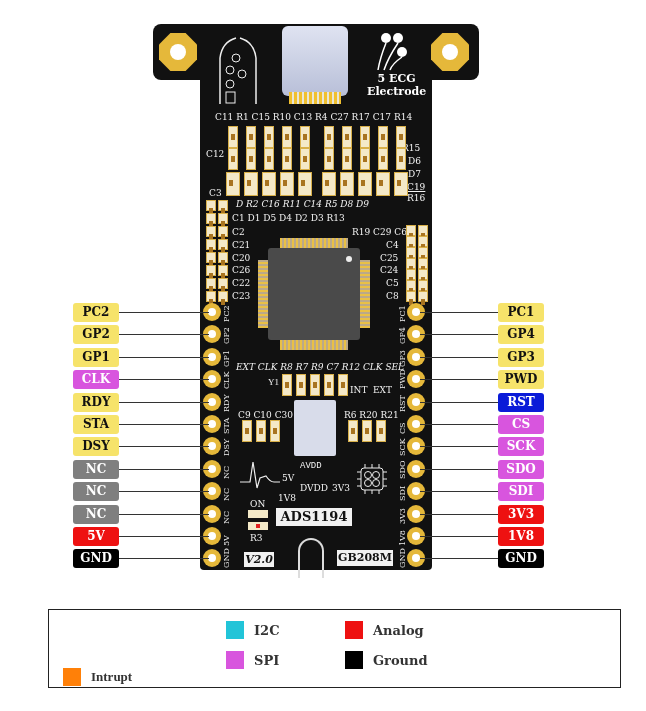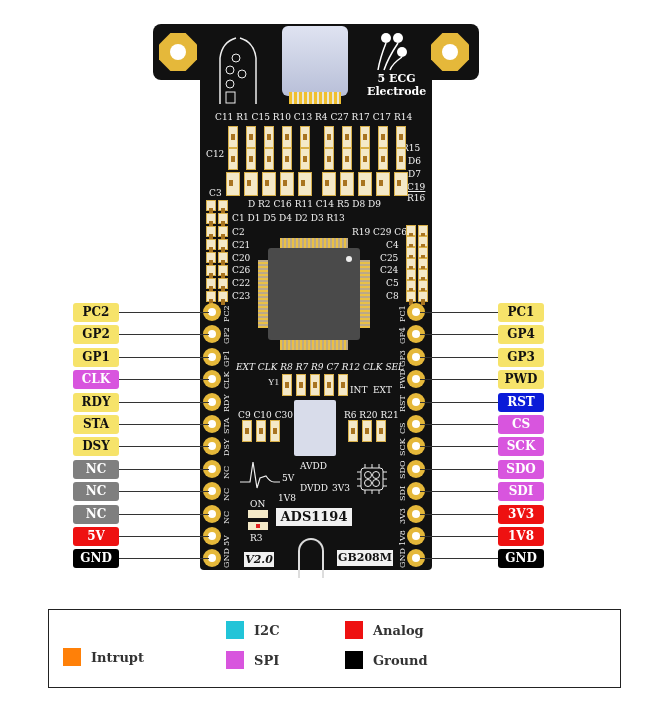--- a/index.html
+++ b/index.html
@@ -61,29 +61,29 @@
     <circle cx="26" cy="8" r="5" fill="#fff"></circle>
     <circle cx="30" cy="22" r="5" fill="#fff"></circle>
   <path d="M14 13 Q8 28 6 40 M26 13 Q16 28 12 40 M30 27 Q20 34 18 40" stroke="#fff" stroke-width="1.5" fill="none"></path>
 </svg>
 <div class="ecg-text">
   <div>5 ECG</div>
   <div>Electrode</div>
 </div>
 
 <div class="silk" style="left:215px;top:113px;">C11 R1 C15 R10 C13 R4 C27 R17 C17 R14</div>
-<div class="silk" style="left:248px;top:200px;">D R2 C16 R11 C14 R5 D8 D9</div>
+<div class="silk" style="left:236px;top:200px;font-style:italic;">D R2 C16 R11 C14 R5 D8 D9</div>
 <div class="silk" style="left:232px;top:214px;">C1 D1 D5 D4 D2 D3 R13</div>
 <div class="silk" style="left:236px;top:363px;font-style:italic;">EXT CLK R8 R7 R9 C7 R12 CLK SEL</div>
 <div class="silk" style="left:238px;top:411px;">C9 C10 C30</div>
 <div class="silk" style="left:344px;top:411px;">R6 R20 R21</div>
 <div class="silk" style="left:268px;top:378px;font-family:Liberation Serif, serif;">Y1</div>
 <div class="silk" style="left:350px;top:386px;">INT</div>
 <div class="silk" style="left:373px;top:386px;">EXT</div>
-<div class="silk" style="left:300px;top:462px;">AVDD</div>
+<div class="silk" style="left:300px;top:462px;font-family:Liberation Mono, monospace;">AVDD</div>
 <div class="silk" style="left:282px;top:474px;">5V</div>
 <div class="silk" style="left:300px;top:484px;">DVDD</div>
 <div class="silk" style="left:332px;top:484px;">3V3</div>
 <div class="silk" style="left:278px;top:494px;">1V8</div>
 <div class="silk" style="left:250px;top:500px;">ON</div>
 <div class="silk" style="left:250px;top:534px;">R3</div>
 
 <div class="silk" style="left:402px;top:144px;">R15</div>
 <div class="silk" style="left:408px;top:157px;">D6</div>
 <div class="silk" style="left:408px;top:170px;">D7</div>
@@ -314,21 +314,21 @@
 
 <div class="legend" id="legend">
     <div class="lg-item" style="left: 177px; top: 11px;">
       <div class="lg-sw" style="background: rgb(34, 196, 216);"></div>
       <span class="lg-text">I2C</span>
     </div>
     <div class="lg-item" style="left: 296px; top: 11px;">
       <div class="lg-sw" style="background: rgb(238, 17, 17);"></div>
       <span class="lg-text">Analog</span>
     </div>
-    <div class="lg-item" style="left: 14px; top: 38px;">
+    <div class="lg-item" style="left: 14px; top: 58px; font-family: Liberation Serif, serif;">
       <div class="lg-sw" style="background: rgb(255, 128, 8);"></div>
       <span class="lg-text">Intrupt</span>
     </div>
     <div class="lg-item" style="left: 177px; top: 41px;">
       <div class="lg-sw" style="background: rgb(216, 85, 222);"></div>
       <span class="lg-text">SPI</span>
     </div>
     <div class="lg-item" style="left: 296px; top: 41px;">
       <div class="lg-sw" style="background: rgb(0, 0, 0);"></div>
       <span class="lg-text">Ground</span>

